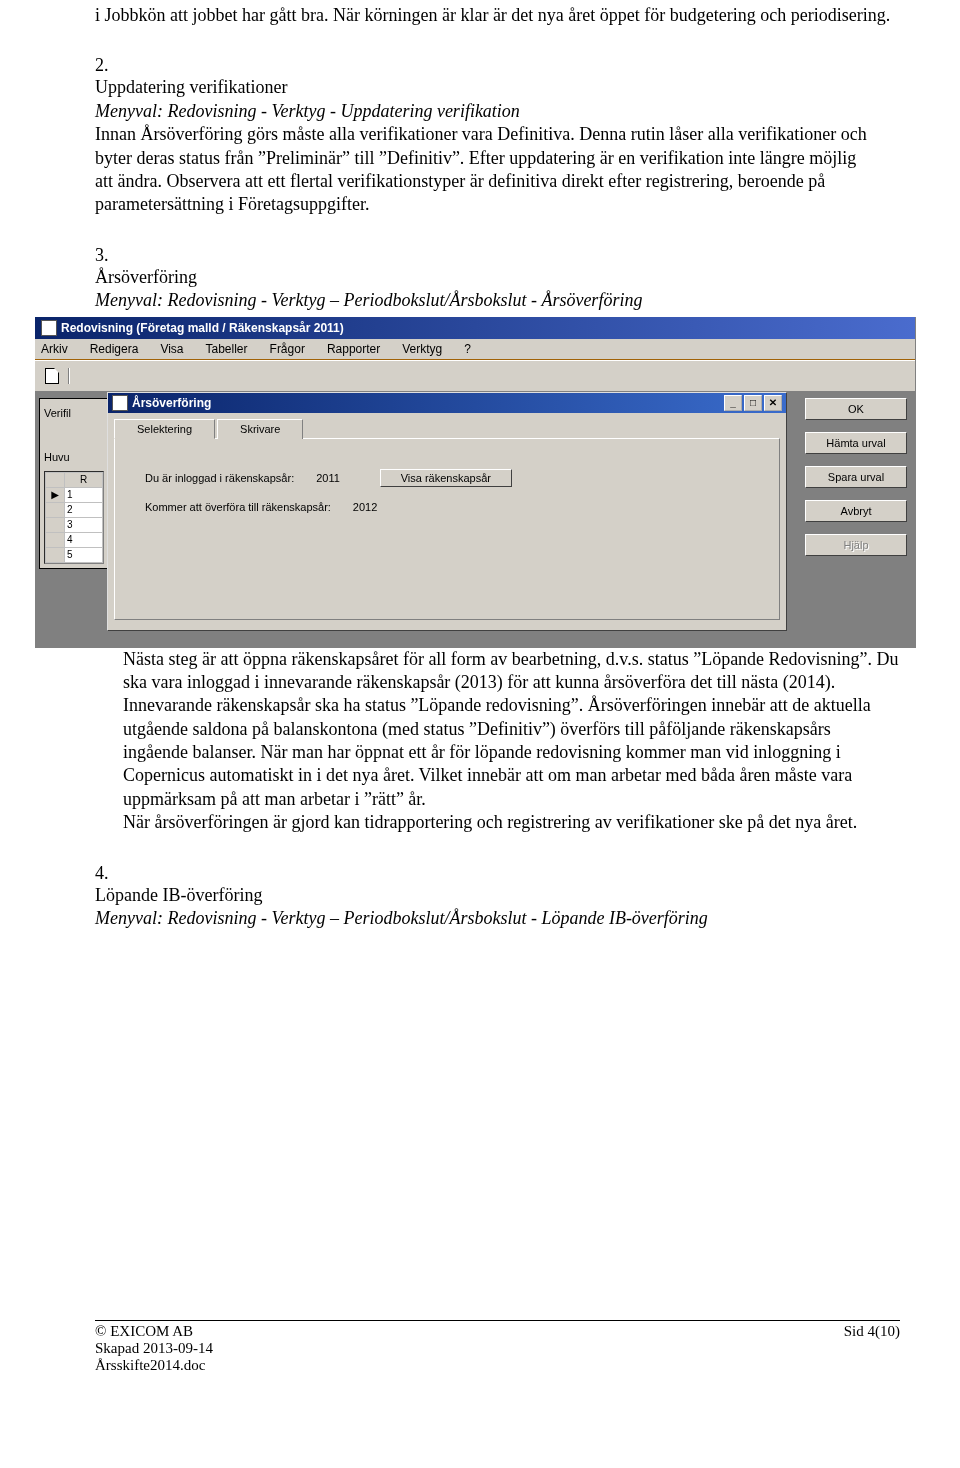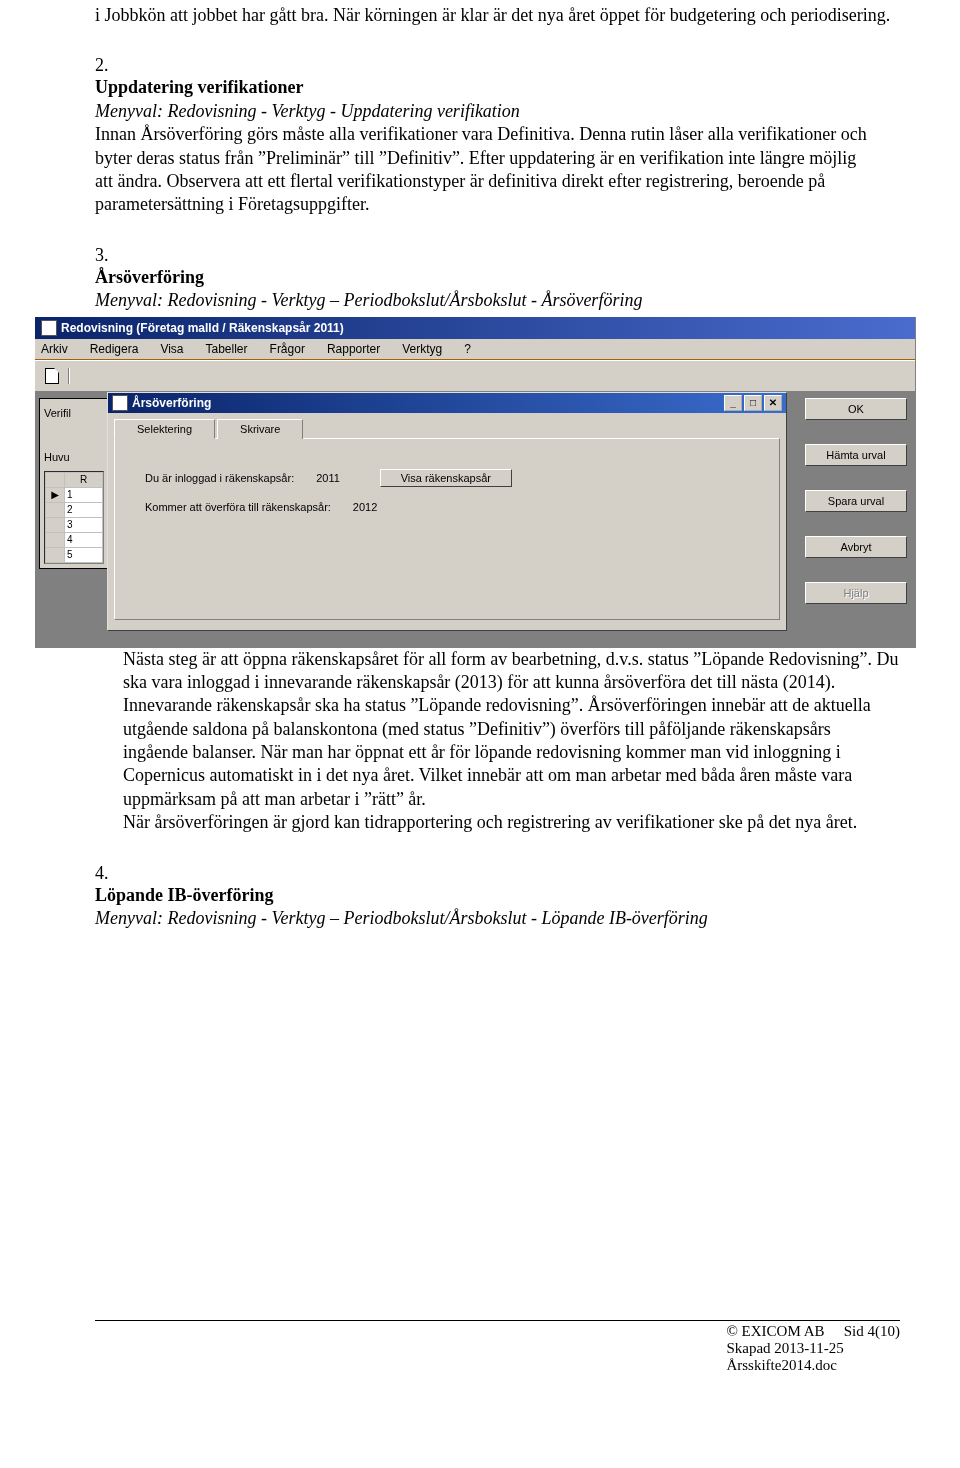--- a/index.html
+++ b/index.html
@@ -13,21 +13,21 @@
   }
   .page {
     padding: 0 60px 50px 95px;
     box-sizing: border-box;
     min-height: 1410px;
     position: relative;
   }
   .intro { margin-top: 4px; line-height: 1.3; }
   .numitem { margin-top: 28px; }
   .num { display: inline-block; width: 28px; vertical-align: top; }
-  .bold { font-weight: bold; }
+  .bold { font-weight: normal; }
   .body { display: inline-block; width: calc(100% - 32px); vertical-align: top; line-height: 1.3; }
   .menyval { font-style: italic; }
   .screenshot {
     margin: 4px 0 0 -60px;
     font-family: Tahoma, Arial, sans-serif;
     font-size: 12px;
     color: #000;
     width: 880px;
     background: #fde047;
     border-right: 1px solid #808080;
@@ -189,21 +189,21 @@
     min-width: 110px;
     text-align: center;
     display: inline-block;
   }
   .sidebuttons {
     position: absolute;
     right: 8px;
     top: 6px;
     display: flex;
     flex-direction: column;
-    gap: 24px;
+    gap: 12px;
   }
   .wbtn2 {
     background: #d4d0c8;
     border-top: 1px solid #fff;
     border-left: 1px solid #fff;
     border-right: 1px solid #404040;
     border-bottom: 1px solid #404040;
     padding: 4px 0;
     font-size: 11px;
     width: 100px;
@@ -216,21 +216,21 @@
     left: 95px; right: 60px;
     bottom: 40px;
     font-size: 15px;
   }
   .footer-line {
     border-top: 1px solid #000;
     margin-bottom: 2px;
   }
   .footer-row {
     display: flex;
-    justify-content: flex-end;
+    justify-content: space-between;
   }
 </style>
 </head>
 <body>
 
 <div class="page">
 
   <div class="intro">i Jobbkön att jobbet har gått bra. När körningen är klar är det nya året öppet för budgetering och periodisering.</div>
 
   <div class="numitem">
@@ -358,20 +358,20 @@
       <span class="bold">Löpande IB-överföring</span><br>
       <span class="menyval">Menyval: Redovisning - Verktyg – Periodbokslut/Årsbokslut - Löpande IB-överföring</span>
     </span>
   </div>
 
   <div class="footer">
     <div class="footer-line"></div>
     <div class="footer-row">
       <div>
         <div>© EXICOM AB</div>
-        <div>Skapad 2013-11-25</div>
+        <div>Skapad 2013-09-14</div>
         <div>Årsskifte2014.doc</div>
       </div>
       <div>Sid 4(10)</div>
     </div>
   </div>
 
 </div>
 
 </body></html>

